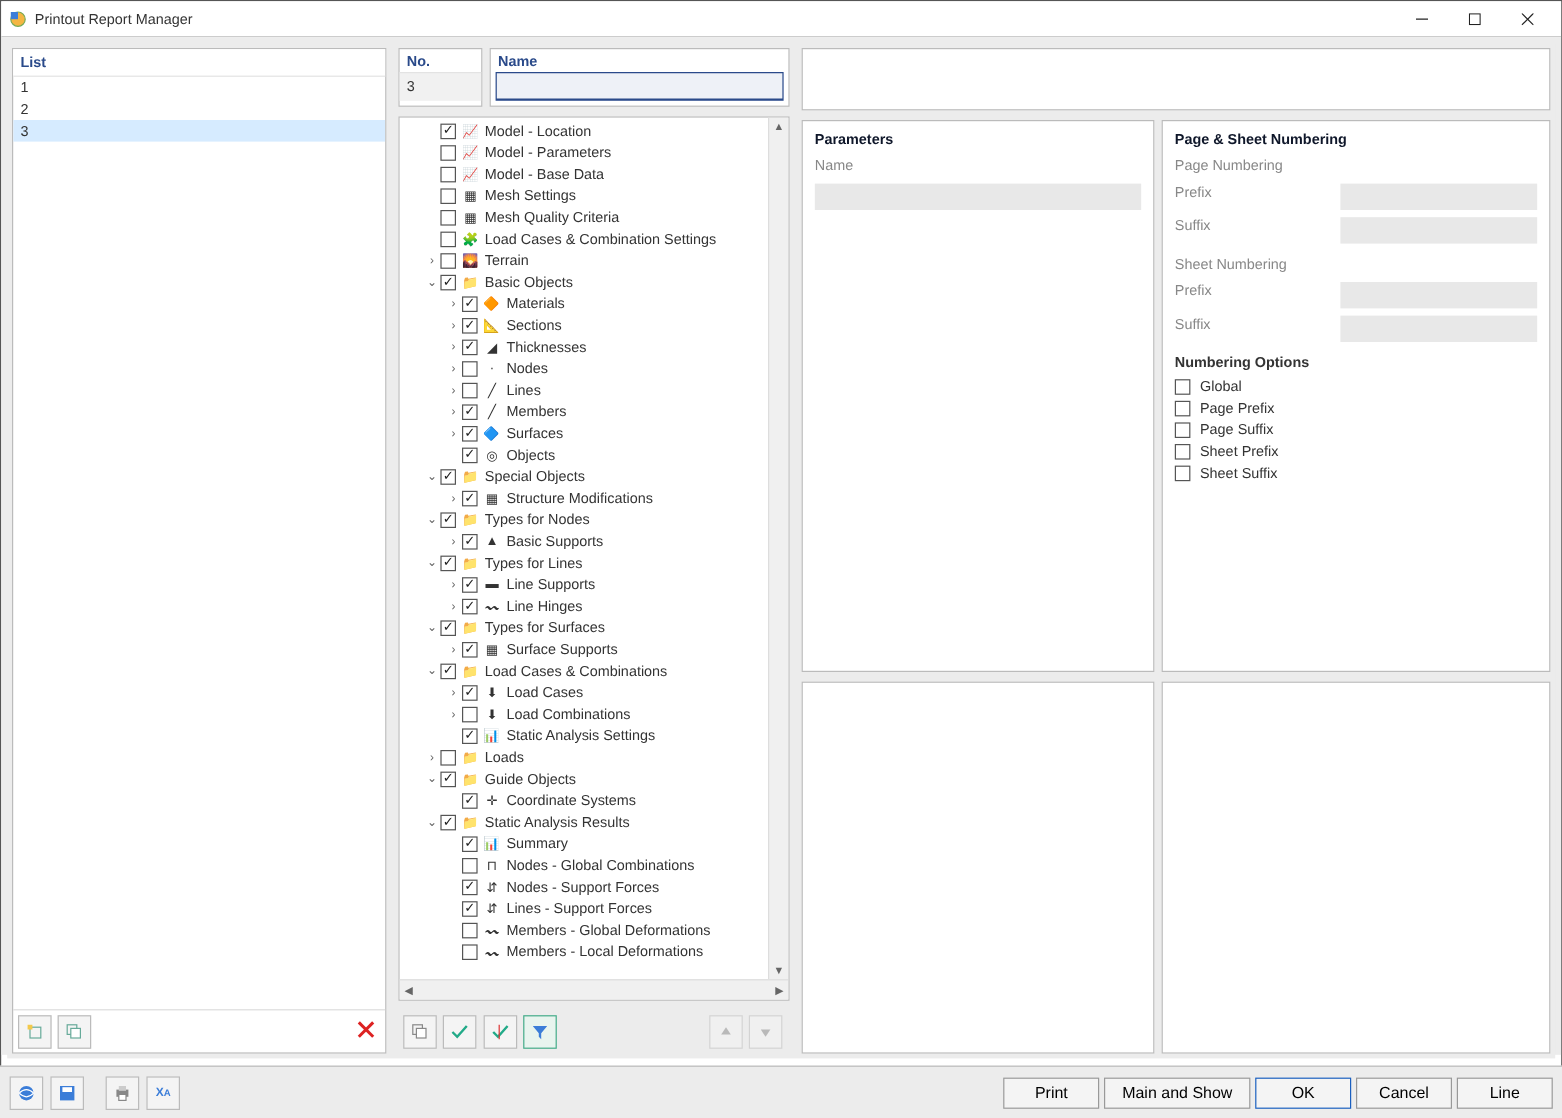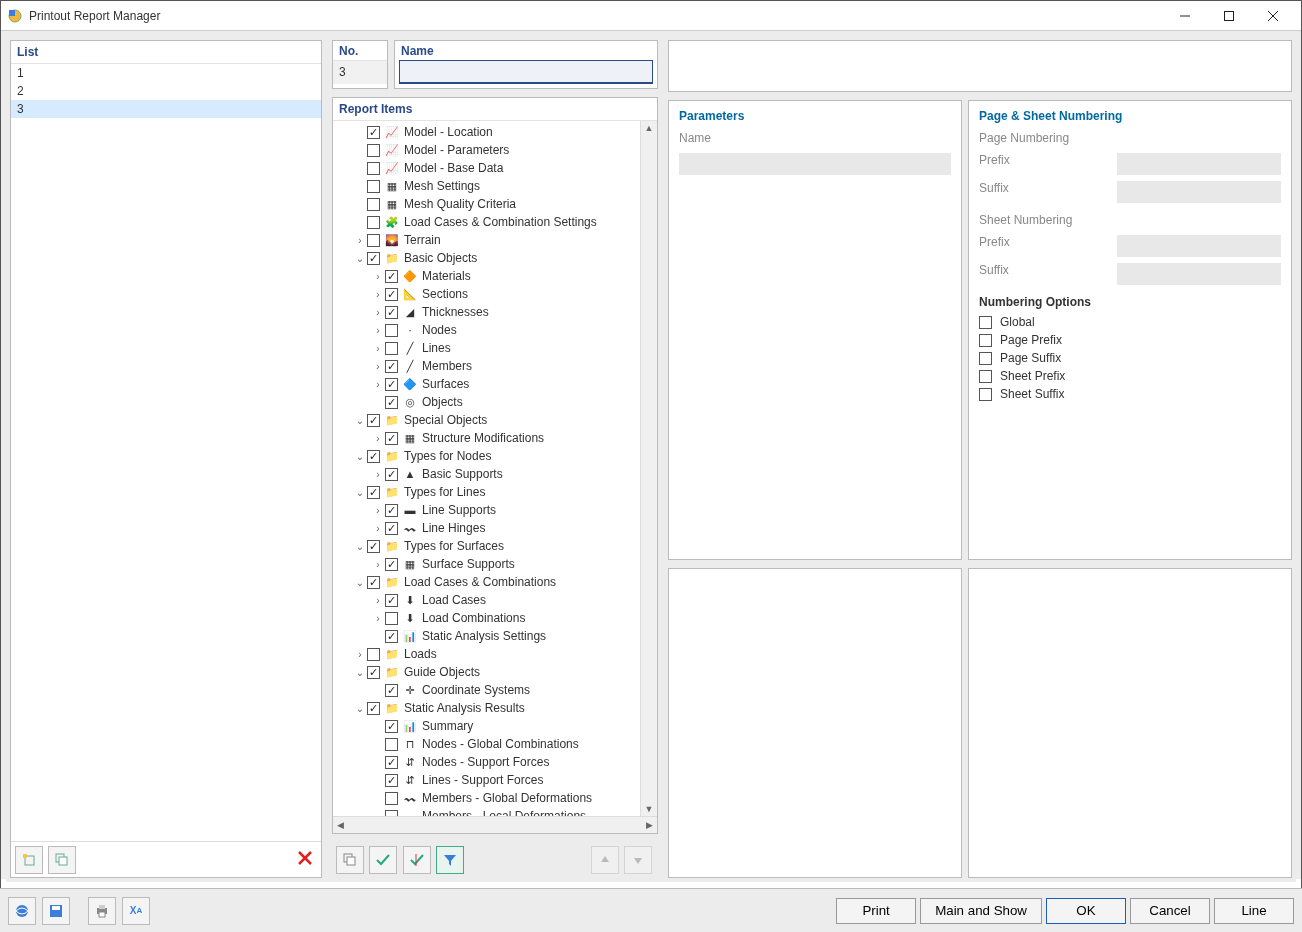--- a/index.html
+++ b/index.html
@@ -10,39 +10,39 @@
 .winbtn { width: 44px; height: 28px; display: flex; align-items: center; justify-content: center; }
 .content { display: flex; height: 848px; background: #ececec; padding: 6px; gap: 6px; }
 .panel { background: #fff; border: 1px solid #bbb; display: flex; flex-direction: column; }
 .list-panel { width: 316px; }
 .section-header { color: #2a4a8a; font-weight: 600; padding: 4px 6px; border-bottom: 1px solid #e3e3e3; background:#fff;}
 .list-row { padding: 2px 6px; cursor:pointer; }
 .list-row.selected { background: #d6ebff; }
 .mid-panel { width: 328px; display:flex; flex-direction:column; gap:6px; background:transparent; border:none;}
 .hdr-row { display:flex; gap:6px; }
 .box { background:#fff; border:1px solid #bbb; }
-.no-box { width:56px; }
+.no-box { width:70px; }
 .field-label { color:#2a4a8a; font-weight:600; padding:3px 6px 2px; font-size:12px;}
 .field-val { padding:4px 6px; background:#f1f1f1; border-top:1px solid #e3e3e3;height:24px;}
 .name-box { flex:1; }
 .name-input { width:100%; height:24px; background:#eef1f7; border:1px solid #2a4a8a; border-bottom:2px solid #2a4a8a; padding:2px 6px;}
 .blank-box { width: 428px; height: 52px;}
 .tree-box { flex:1; overflow:hidden; display:flex; flex-direction:column;}
 .tree-scroll {flex:1; overflow-y:auto; overflow-x:auto; padding:2px 0;}
 .tree-row { display:flex; align-items:center; height:18px; white-space:nowrap; padding-right:8px;}
 .arrow { width:14px; text-align:center; color:#666; font-size:10px; cursor:pointer;}
 .cb { width:13px; height:13px; border:1px solid #555; margin-right:4px; display:inline-flex; align-items:center; justify-content:center; font-size:10px; cursor:pointer; flex:0 0 13px;}
 .cb.checked::after{content:"✓"; color:#222;font-size:11px;line-height:1;}
 .tree-icon { width:16px; height:14px; margin-right:4px; display:inline-flex; align-items:center; justify-content:center; font-size:11px;}
 .tree-icon.folder{ color:#e6b84f;}
 .tabs-row {display:flex; gap:0; align-items:flex-end; height:28px; padding-left:10px;}
 .tab { background:#fff; border:1px solid #bbb; border-bottom:none; padding:4px 16px; border-radius:3px 3px 0 0; color:#444;}
 .param-cols { display:flex; gap:6px; flex:1;}
 .pcol { background:#fff; border:1px solid #bbb; flex:1; padding:8px 10px;}
-.pcol h4 { color:#0369a1; font-weight:600; font-size:12px; margin-bottom:8px;}
+.pcol h4 { color:#0f172a; font-weight:600; font-size:12px; margin-bottom:8px;}
 .grey-label{color:#888; margin-bottom:8px; font-size:12px;}
 .grey-input{ background:#e8e8e8; border:none; height:22px; width:164px; float:right;}
 .frow{display:flex; justify-content:space-between; align-items:center; margin-bottom:6px; height:22px;}
 .nopts .cb { margin-right:8px;}
 .nopts div{display:flex;align-items:center;margin-bottom:4px;}
 .lower-split{display:flex; gap:6px; height:310px;}
 .toolbar-row { display:flex; justify-content:space-between; align-items:center; height:36px; padding:0 4px;}
 .tbtn { width:28px; height:28px; border:1px solid #bbb; background:#f4f4f4; display:inline-flex; align-items:center; justify-content:center; margin-right:2px; cursor:pointer;}
 .tbtn.active{border:1px solid #4a8; background:#e8f4ee;}
 .footer { display:flex; align-items:center; height:44px; padding:0 8px; background:#ececec; border-top:1px solid #bbb; gap:4px;}
@@ -166,21 +166,20 @@
       <div class="box no-box">
         <div class="field-label">No.</div>
         <div class="field-val">3</div>
       </div>
       <div class="box name-box" style="flex:1;">
         <div class="field-label">Name</div>
         <div style="padding:0 4px 4px;"><input class="name-input" value="" style=""></div>
       </div>
     </div>
     <div class="box" style="flex:1;display:flex;flex-direction:column;overflow:hidden;">
-      <div class="section-header">Report Items</div>
       <div class="hsplit">
         <div id="tree-container" class="tree-scroll" style="scrollbar-width:none;">
             <div class="tree-row" style="padding-left: 20px;">
               <span class="arrow"></span>
               <span class="cb checked"></span>
               <span class="tree-icon">📈</span>
               <span>Model - Location</span>
             </div>
             <div class="tree-row" style="padding-left: 20px;">
               <span class="arrow"></span>

